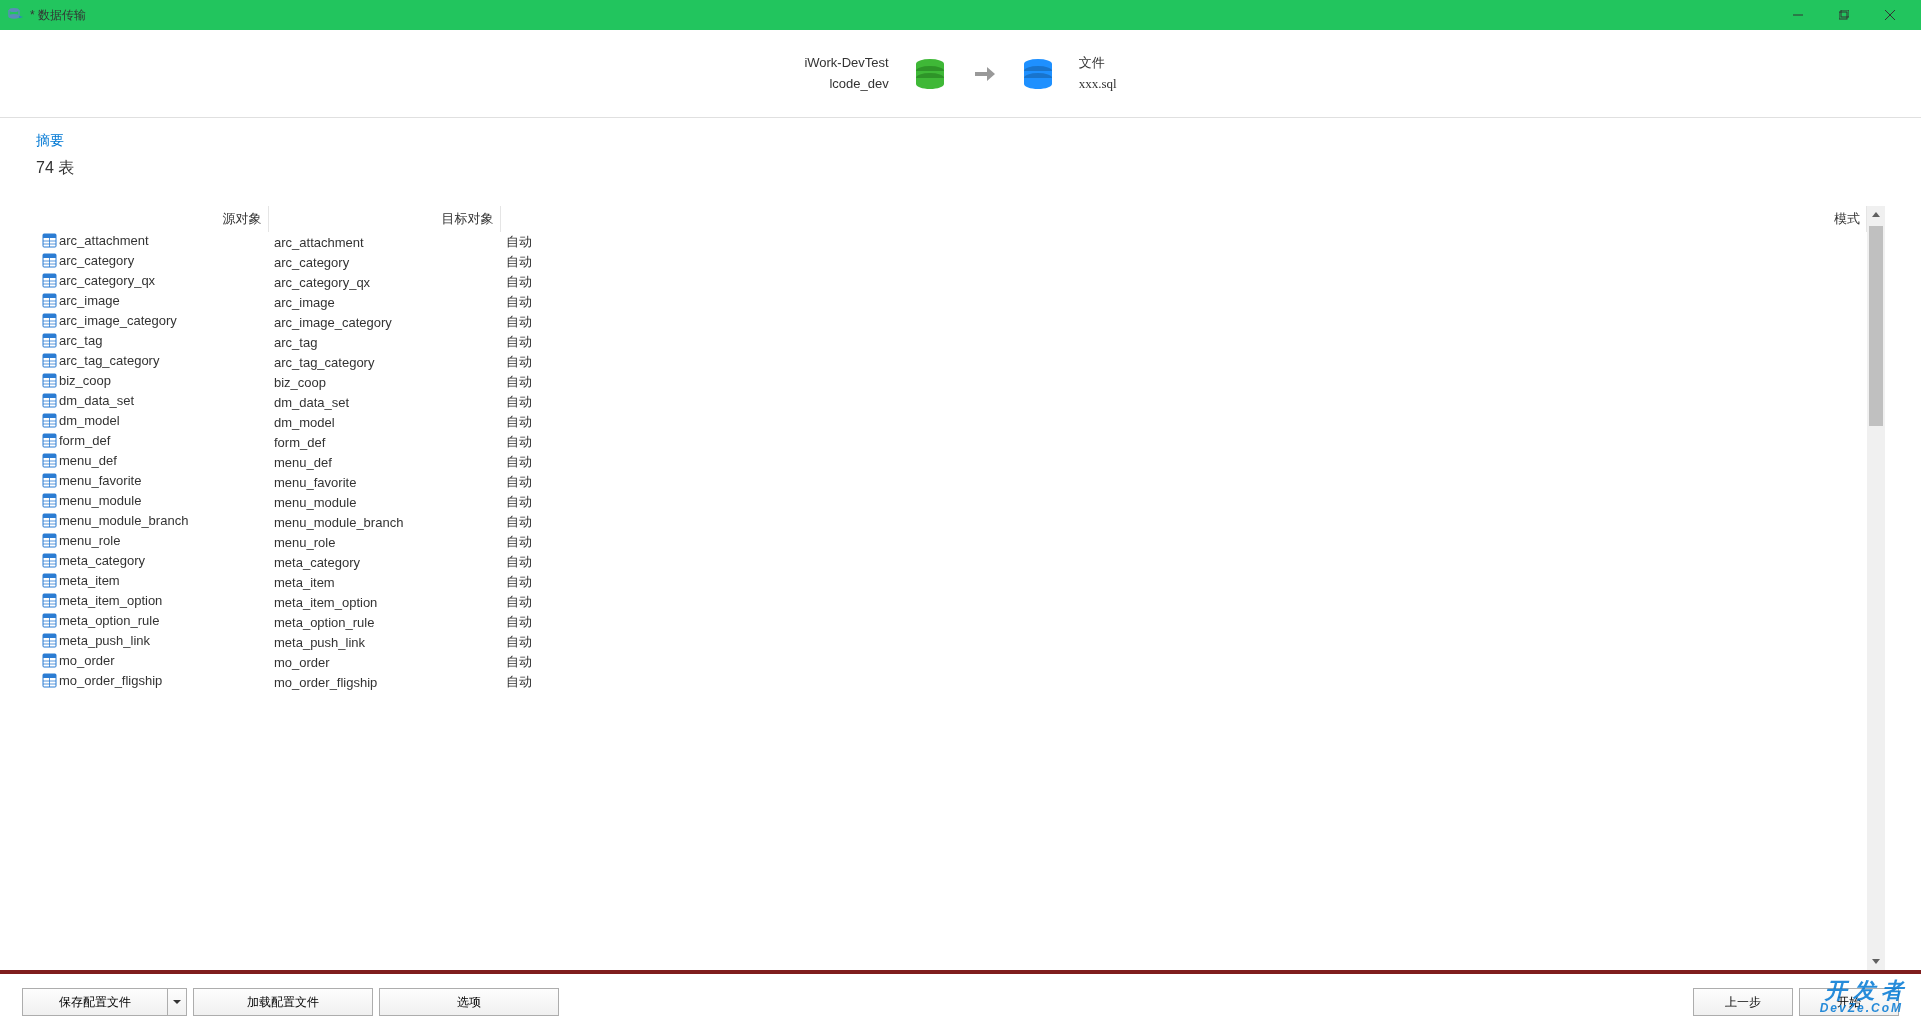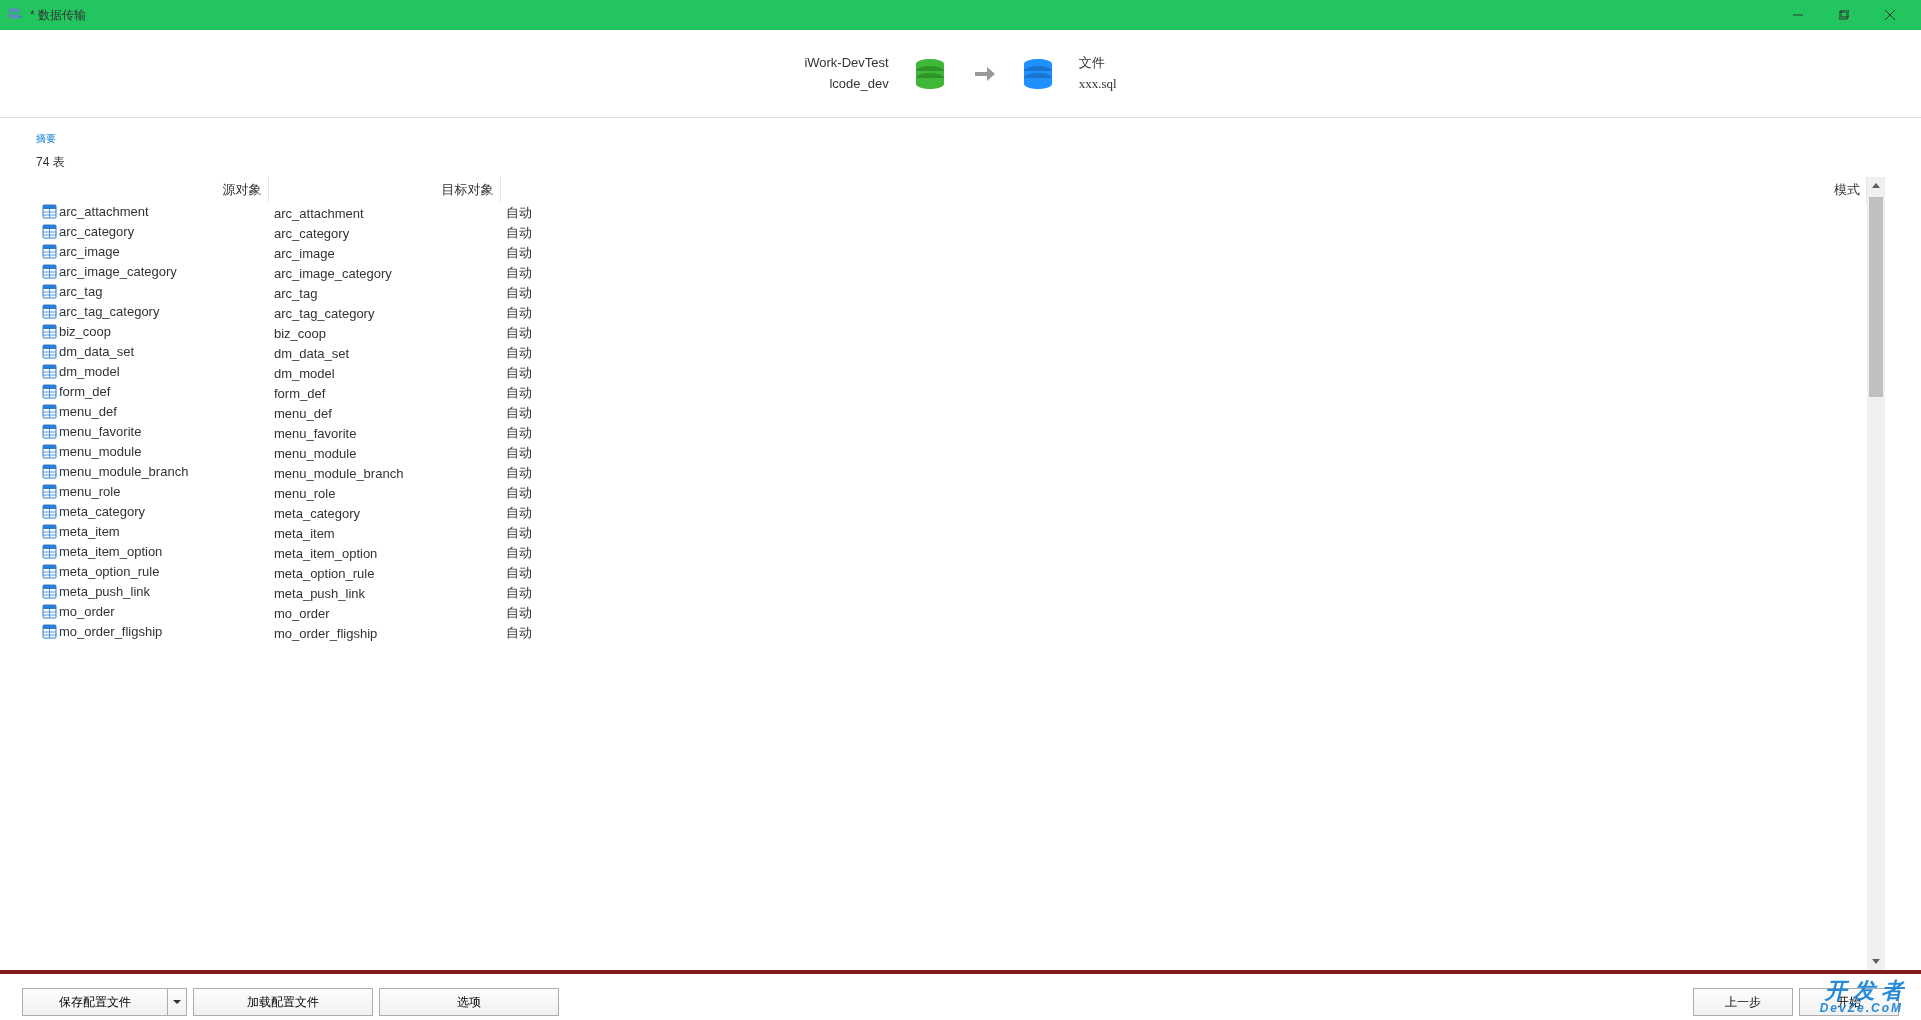--- a/index.html
+++ b/index.html
@@ -9,22 +9,22 @@
 .titlebar-title { flex: 1; font-size: 12px; color: #333; }
 .window-controls { display: flex; }
 .window-controls div { width: 46px; height: 30px; display: flex; align-items: center; justify-content: center; cursor: pointer; }
 .window-controls svg { width: 10px; height: 10px; }
 .header-flow { height: 88px; display: flex; align-items: center; justify-content: center; gap: 24px; border-bottom: 1px solid #e0e0e0; }
 .flow-text { text-align: right; font-size: 13px; line-height: 1.6; }
 .flow-text-left { text-align: left; font-family: Liberation Serif, serif; }
 .db-icon { width: 34px; height: 34px; }
 .arrow-icon { width: 26px; height: 26px; color: #999; }
 .content { padding: 14px 36px 0 36px; height: calc(100vh - 30px - 88px - 50px); display: flex; flex-direction: column; }
-.summary-title { color: #0078d4; font-size: 10px; margin-bottom: 8px; }
-.summary-count { font-size: 12px; margin-bottom: 6px; }
+.summary-title { color: #0078d4; font-size: 14px; margin-bottom: 8px; }
+.summary-count { font-size: 16px; margin-bottom: 27px; }
 .table-wrap { flex: 1; overflow: hidden; position: relative; display: flex; }
 .table-body { flex: 1; overflow-y: auto; }
 table { width: 100%; border-collapse: collapse; table-layout: fixed; }
 th { text-align: right; font-weight: normal; font-size: 13px; padding: 4px 6px; border-right: 1px solid #e5e5e5; }
 th:nth-child(1) { width: 232px; }
 th:nth-child(2) { width: 232px; }
 th:nth-child(3) { width: auto; }
 td { font-size: 13px; padding: 1px 6px; white-space: nowrap; }
 td.source-cell { display: flex; align-items: center; gap: 2px; }
 .table-icon { width: 15px; height: 15px; flex-shrink: 0; }
@@ -150,20 +150,34 @@
             </tr>
             <tr>
               <td class="source-cell">
                 <svg class="table-icon" viewBox="0 0 15 15">
                   <rect x="1" y="1" width="13" height="13" rx="1" fill="#fff" stroke="#2b7cd3" stroke-width="1"></rect>
                   <rect x="1" y="1" width="13" height="4" fill="#2b7cd3"></rect>
                   <line x1="1" y1="8" x2="14" y2="8" stroke="#2b7cd3" stroke-width="0.8"></line>
                   <line x1="1" y1="11" x2="14" y2="11" stroke="#2b7cd3" stroke-width="0.8"></line>
                   <line x1="7.5" y1="5" x2="7.5" y2="14" stroke="#2b7cd3" stroke-width="0.8"></line>
                 </svg>
+                <span>arc_category_qx</span>
+              </td>
+              <td>arc_category_qx</td>
+              <td>自动</td>
+            </tr>
+            <tr>
+              <td class="source-cell">
+                <svg class="table-icon" viewBox="0 0 15 15">
+                  <rect x="1" y="1" width="13" height="13" rx="1" fill="#fff" stroke="#2b7cd3" stroke-width="1"></rect>
+                  <rect x="1" y="1" width="13" height="4" fill="#2b7cd3"></rect>
+                  <line x1="1" y1="8" x2="14" y2="8" stroke="#2b7cd3" stroke-width="0.8"></line>
+                  <line x1="1" y1="11" x2="14" y2="11" stroke="#2b7cd3" stroke-width="0.8"></line>
+                  <line x1="7.5" y1="5" x2="7.5" y2="14" stroke="#2b7cd3" stroke-width="0.8"></line>
+                </svg>
                 <span>arc_image</span>
               </td>
               <td>arc_image</td>
               <td>自动</td>
             </tr>
             <tr>
               <td class="source-cell">
                 <svg class="table-icon" viewBox="0 0 15 15">
                   <rect x="1" y="1" width="13" height="13" rx="1" fill="#fff" stroke="#2b7cd3" stroke-width="1"></rect>
                   <rect x="1" y="1" width="13" height="4" fill="#2b7cd3"></rect>

